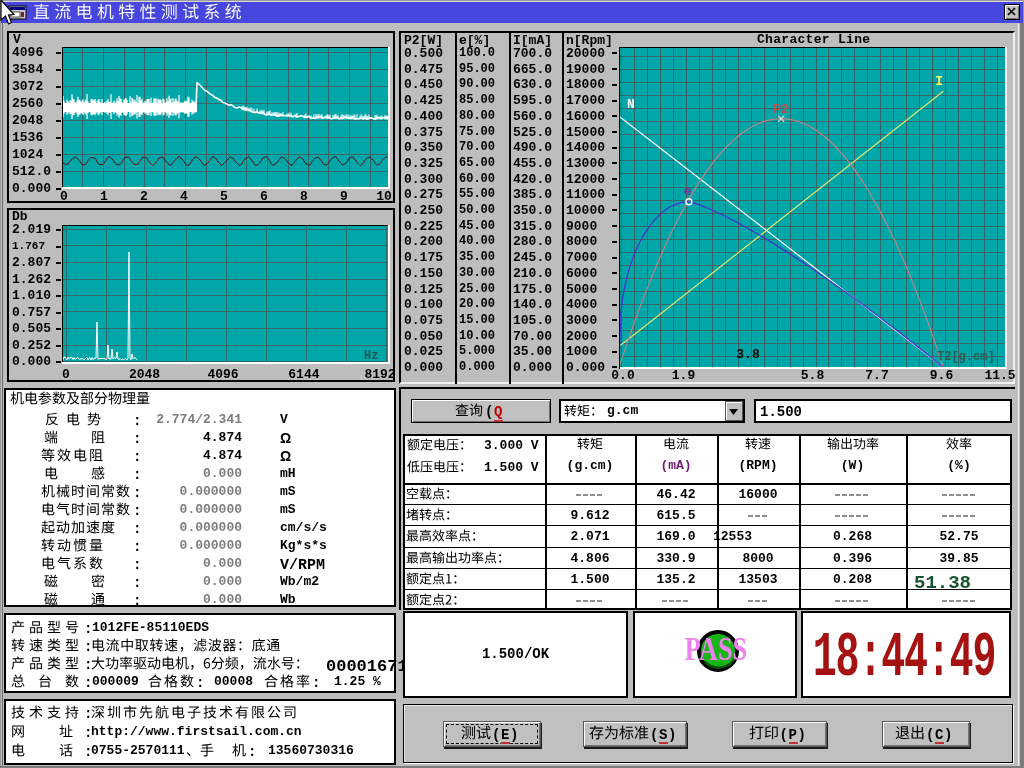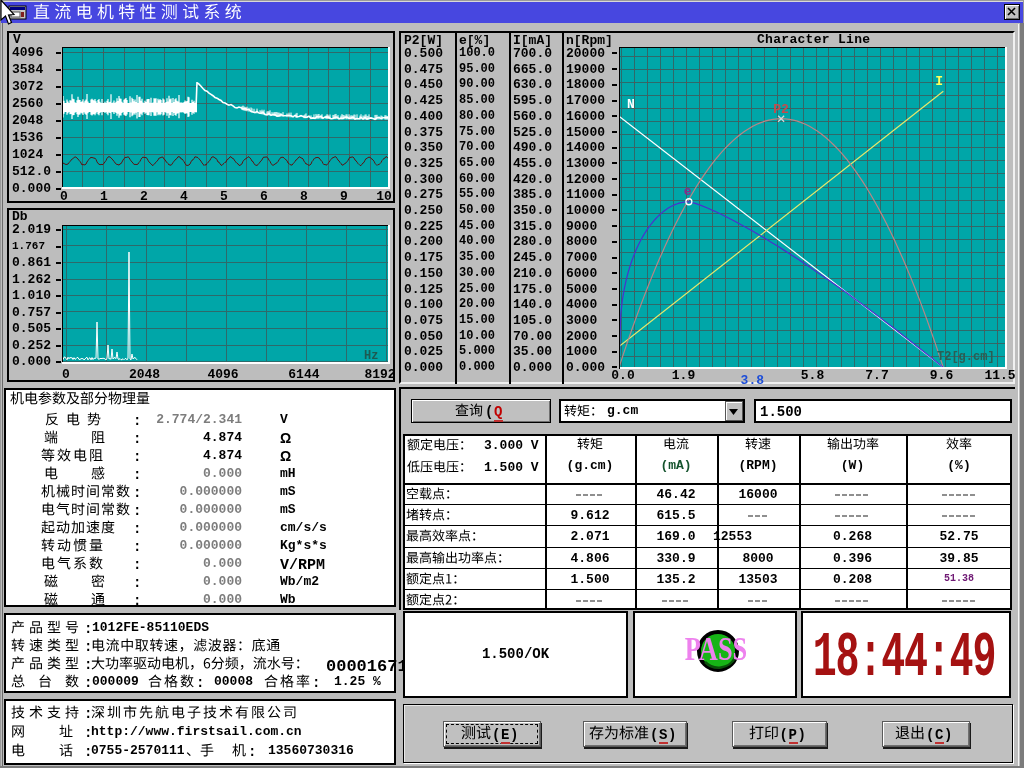--- a/index.html
+++ b/index.html
@@ -188,21 +188,21 @@
 <div class="a" style="left:56px;top:103px;width:5px;height:2px;background:#000"></div>
 <div class="a" style="left:56px;top:120px;width:5px;height:2px;background:#000"></div>
 <div class="a" style="left:56px;top:137px;width:5px;height:2px;background:#000"></div>
 <div class="a" style="left:56px;top:154px;width:5px;height:2px;background:#000"></div>
 <div class="a" style="left:56px;top:171px;width:5px;height:2px;background:#000"></div>
 <div class="a" style="left:56px;top:188px;width:5px;height:2px;background:#000"></div>
 <div class="a" style="left:7px;top:208px;width:388px;height:174px;border:2px solid #000"></div>
 <div class="a m" style="left:12px;top:210px;font-size:13px;color:#000">Db</div>
 <div class="a m" style="left:12px;top:223px;font-size:13px;color:#000">2.019</div>
 <div class="a m" style="left:12px;top:239.5px;font-size:11px;color:#000">1.767</div>
-<div class="a m" style="left:12px;top:256px;font-size:13px;color:#000">0.861</div>
+<div class="a m" style="left:12px;top:256px;font-size:13px;color:#000">2.807</div>
 <div class="a m" style="left:12px;top:272.5px;font-size:13px;color:#000">1.262</div>
 <div class="a m" style="left:12px;top:289px;font-size:13px;color:#000">1.010</div>
 <div class="a m" style="left:12px;top:305.5px;font-size:13px;color:#000">0.757</div>
 <div class="a m" style="left:12px;top:322px;font-size:13px;color:#000">0.505</div>
 <div class="a m" style="left:12px;top:338.5px;font-size:13px;color:#000">0.252</div>
 <div class="a m" style="left:12px;top:355px;font-size:13px;color:#000">0.000</div>
 <div class="a m" style="left:48px;top:368px;font-size:13px;color:#000;width:36px;text-align:center">0</div>
 <div class="a m" style="left:126.5px;top:368px;font-size:13px;color:#000;width:36px;text-align:center">2048</div>
 <div class="a m" style="left:205px;top:368px;font-size:13px;color:#000;width:36px;text-align:center">4096</div>
 <div class="a m" style="left:283.5px;top:368px;font-size:13px;color:#000;width:36px;text-align:right">6144</div>
@@ -271,21 +271,21 @@
     <path d="M0 322 V0 H388" stroke="#000" stroke-width="2" fill="none"></path>
     <path d="M1 321 H387 V0" stroke="#fff" stroke-width="2" fill="none"></path>
     <text x="8" y="61.2" fill="#fff" font-family="Liberation Mono,monospace" font-size="13" font-weight="bold">N</text>
     <text x="154.15" y="65.712" fill="#c24d4d" font-family="Liberation Mono,monospace" font-size="13" font-weight="bold">P2</text>
     <text x="316.301" y="38.3043" fill="#ffff5a" font-family="Liberation Mono,monospace" font-size="13" font-weight="bold">I</text>
     <text x="64.8737" y="147.765" fill="#8a2a8a" font-family="Liberation Mono,monospace" font-size="13" font-weight="bold">e</text>
     <text x="318" y="313" fill="#2a5e54" font-family="Liberation Mono,monospace" font-size="12" font-weight="bold">T2[g.cm]</text>
   </svg>
 <div class="a m" style="left:607px;top:369px;font-size:13px;color:#000;width:32px;text-align:center">0.0</div>
 <div class="a m" style="left:667.5px;top:369px;font-size:13px;color:#000;width:32px;text-align:center">1.9</div>
-<div class="a m" style="left:732px;top:374px;font-size:13px;color:#1d4ed8;width:32px;text-align:right">3.8</div>
+<div class="a m" style="left:732px;top:348px;font-size:13px;color:#000000;width:32px;text-align:center">3.8</div>
 <div class="a m" style="left:796.5px;top:369px;font-size:13px;color:#000;width:32px;text-align:center">5.8</div>
 <div class="a m" style="left:861px;top:369px;font-size:13px;color:#000;width:32px;text-align:center">7.7</div>
 <div class="a m" style="left:925.5px;top:369px;font-size:13px;color:#000;width:32px;text-align:center">9.6</div>
 <div class="a m" style="left:984px;top:369px;font-size:13px;color:#000;width:32px;text-align:center">11.5</div>
 <div class="a" style="left:4px;top:388px;width:392px;height:219px;background:#fff;border:2px solid #000"></div>
 <svg class="a" style="left:10px;top:391px" width="142" height="15">
     <g transform="translate(0,12.32) scale(0.014,-0.014)" fill="#000">
       <use href="#u673A" x="0"></use>
       <use href="#u7535" x="1000"></use>
       <use href="#u53C2" x="2000"></use>
@@ -630,21 +630,21 @@
       <use href="#u77E9" x="1000"></use>
     </g>
   </svg>
 <div class="a m" style="left:545px;top:459px;font-size:13px;color:#000;width:90px;text-align:center">(g.cm)</div>
 <svg class="a" style="left:663px;top:437px" width="28" height="14">
     <g transform="translate(0,11.44) scale(0.013,-0.013)" fill="#000">
       <use href="#u7535" x="0"></use>
       <use href="#u6D41" x="1000"></use>
     </g>
   </svg>
-<div class="a m" style="left:631px;top:459px;font-size:13px;color:#14532d;width:90px;text-align:center">(mA)</div>
+<div class="a m" style="left:631px;top:459px;font-size:13px;color:#701a75;width:90px;text-align:center">(mA)</div>
 <svg class="a" style="left:745px;top:437px" width="28" height="14">
     <g transform="translate(0,11.44) scale(0.013,-0.013)" fill="#000">
       <use href="#u8F6C" x="0"></use>
       <use href="#u901F" x="1000"></use>
     </g>
   </svg>
 <div class="a m" style="left:713px;top:459px;font-size:13px;color:#000;width:90px;text-align:center">(RPM)</div>
 <svg class="a" style="left:826.5px;top:437px" width="54" height="14">
     <g transform="translate(0,11.44) scale(0.013,-0.013)" fill="#000">
       <use href="#u8F93" x="0"></use>
@@ -725,21 +725,21 @@
       <use href="#u5B9A" x="1000"></use>
       <use href="#u70B9" x="2000"></use>
       <use href="#u0031" x="3000"></use>
       <use href="#uFF1A" x="3555"></use>
     </g>
   </svg>
 <div class="a m" style="left:545px;top:573px;font-size:13px;color:#000;width:90px;text-align:center">1.500</div>
 <div class="a m" style="left:631px;top:573px;font-size:13px;color:#000;width:90px;text-align:center">135.2</div>
 <div class="a m" style="left:713px;top:573px;font-size:13px;color:#000;width:90px;text-align:center">13503</div>
 <div class="a m" style="left:807.5px;top:573px;font-size:13px;color:#000;width:90px;text-align:center">0.208</div>
-<div class="a m" style="left:914px;top:573px;font-size:10px;color:#701a75;width:90px;text-align:center">51.38</div>
+<div class="a m" style="left:914px;top:573px;font-size:19px;color:#14532d;width:90px;text-align:left">51.38</div>
 <svg class="a" style="left:406px;top:593px" width="62" height="14">
     <g transform="translate(0,11.44) scale(0.013,-0.013)" fill="#000">
       <use href="#u989D" x="0"></use>
       <use href="#u5B9A" x="1000"></use>
       <use href="#u70B9" x="2000"></use>
       <use href="#u0032" x="3000"></use>
       <use href="#uFF1A" x="3555"></use>
     </g>
   </svg>
 <div class="a" style="left:576px;top:600px;width:28px;height:2px;background:repeating-linear-gradient(90deg,#8f8f8f 0 5px,rgba(0,0,0,0) 5px 7px)"></div>

